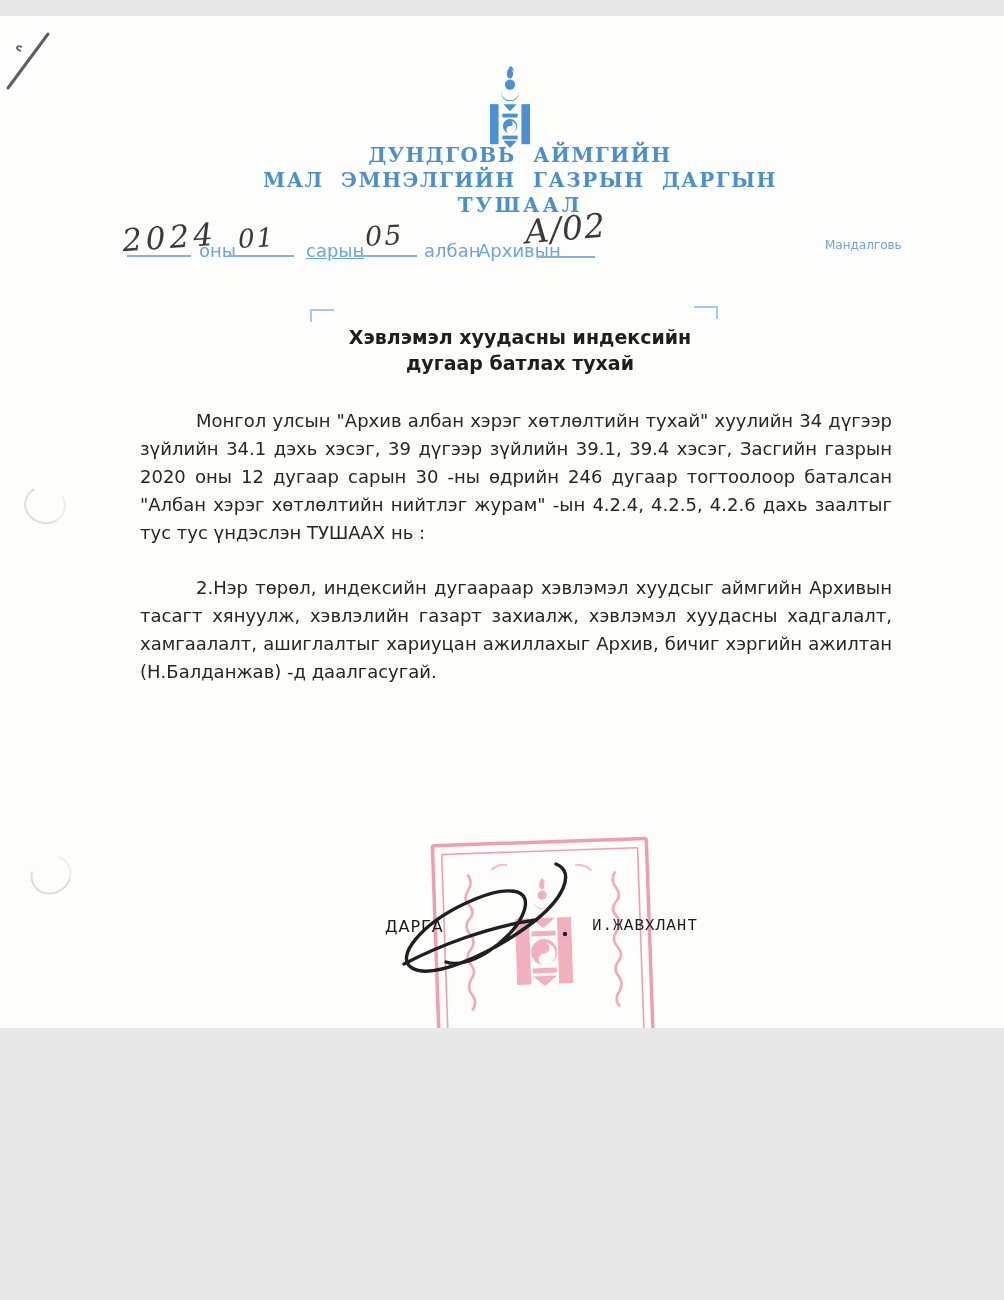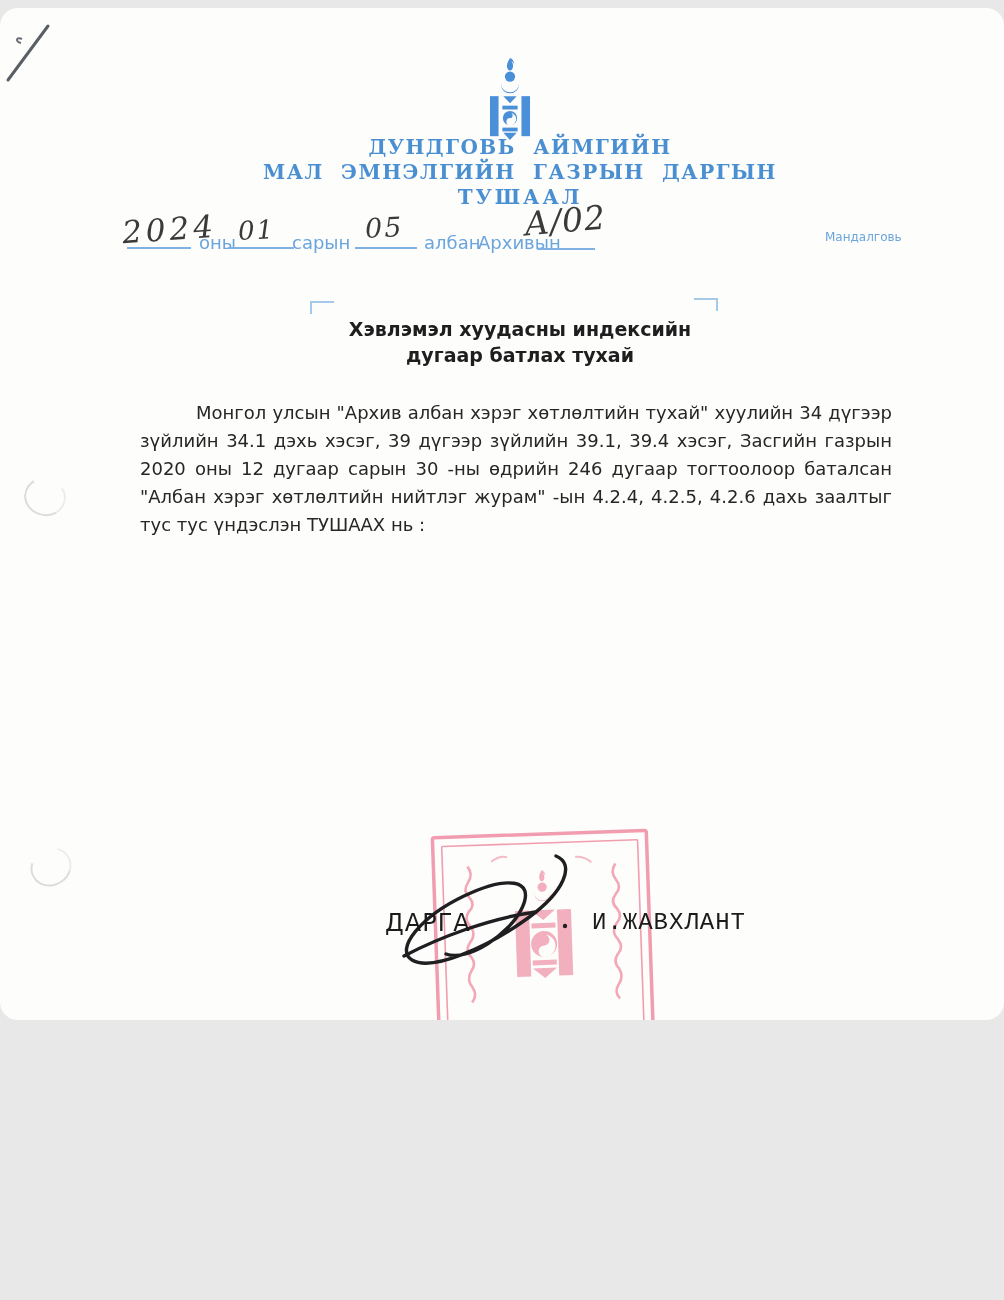--- a/index.html
+++ b/index.html
@@ -1,26 +1,25 @@
 <!DOCTYPE html>
 <html><head>
 <meta charset="utf-8">
 <style>
   * { margin: 0; padding: 0; box-sizing: border-box; }
   html, body { background: #e8e8e8; }
   .page {
     position: relative;
     width: 1004px;
     height: 1012px;
-    margin: 8px auto;
+    margin: 16px auto;
     background: #fdfdfc;
     overflow: hidden;
     font-family: "DejaVu Sans", sans-serif;
     color: #242424;
-    border-radius: 18px;
   }
   .abs { position: absolute; }
 
   
   .emblem { left: 481px; top: 50px; width: 58px; height: 82px; }
   .org-line {
     left: 0; right: 0; text-align: center;
     font-family: "DejaVu Serif", "Liberation Serif", serif;
     font-weight: bold; color: #4a8fd2;
     font-size: 20px; letter-spacing: 1.5px; word-spacing: 9px;
@@ -37,21 +36,21 @@
     white-space: nowrap;
   }
   .blue-label { color: #6aa5dc; font-size: 18px; }
   .u-line { border-bottom: 2px solid #7fb2e2; height: 0; }
 
   .hw-year   { left: 122px; top: 203px; font-size: 31px; transform: rotate(-4deg); letter-spacing: 4px;}
   .ul-year   { left: 127px; top: 239px; width: 64px; }
   .lbl-ony   { left: 199px; top: 224px; }
   .hw-month  { left: 238px; top: 207px; font-size: 26px; transform: rotate(-3deg); letter-spacing: 2px;}
   .ul-month  { left: 228px; top: 239px; width: 66px; }
-  .lbl-saryn { left: 292px; top: 224px; }
+  .lbl-saryn { left: 306px; top: 224px; text-decoration: underline; }
   .hw-day    { left: 365px; top: 204px; font-size: 27px; transform: rotate(-3deg); letter-spacing: 2px;}
   .ul-day    { left: 355px; top: 239px; width: 62px; }
   .lbl-odor  { left: 424px; top: 224px; }
 
   .lbl-dugaar{ left: 478px; top: 224px; }
   .ul-number { left: 537px; top: 240px; width: 58px; }
   .hw-number { left: 524px; top: 193px; font-size: 33px; transform: rotate(-5deg); letter-spacing: 1px;}
   .lbl-city  { left: 825px; top: 222px; font-size: 12px; }
 
   
@@ -67,21 +66,21 @@
   }
 
   
   .body-text {
     left: 140px; top: 391px; width: 752px;
     font-size: 18px; line-height: 28px; text-align: justify; color: #262626;
   }
   .body-text p { text-indent: 56px; margin-bottom: 27px; }
 
   
-  .sig-label { font-size: 24px; letter-spacing: 1px; color: #1b1b1b; }
+  .sig-label { font-size: 16px; letter-spacing: 1px; color: #1b1b1b; }
   .role-label { left: 385px; top: 901px; }
   .name-label { left: 592px; top: 901px; font-family: Liberation Mono, monospace; }
   .stamp-svg  { left: 428px; top: 818px; width: 232px; height: 228px; opacity: .85; }
   .sig-svg    { left: 360px; top: 826px; width: 230px; height: 160px; }
 
   
   .reg-number {
     left: 757px; top: 1255px;
     font-family: "DejaVu Sans Mono", monospace;
     font-weight: bold; font-size: 32px; letter-spacing: 3px;
@@ -151,20 +150,21 @@
   <div class="abs bracket bracket-left"></div>
   <div class="abs bracket bracket-right"></div>
 
   <div class="abs doc-title">
     <div>Хэвлэмэл хуудасны индексийн</div>
     <div>дугаар батлах тухай</div>
   </div>
 
   <div class="abs body-text">
     <p>Монгол улсын "Архив албан хэрэг хөтлөлтийн тухай" хуулийн 34 дүгээр зүйлийн 34.1 дэхь хэсэг, 39 дүгээр зүйлийн 39.1, 39.4 хэсэг, Засгийн газрын 2020 оны 12 дугаар сарын 30 -ны өдрийн 246 дугаар тогтоолоор баталсан "Албан хэрэг хөтлөлтийн нийтлэг журам" -ын 4.2.4, 4.2.5, 4.2.6 дахь заалтыг тус тус үндэслэн ТУШААХ нь :</p>
+    <p>2.Нэр төрөл, индексийн дугаараар хэвлэмэл хуудсыг аймгийн Архивын тасагт хянуулж, хэвлэлийн газарт захиалж, хэвлэмэл хуудасны хадгалалт, хамгаалалт, ашиглалтыг хариуцан ажиллахыг Архив, бичиг хэргийн ажилтан (Н.Балданжав) -д даалгасугай.</p>
   </div>
 
   <svg class="abs stamp-svg" viewBox="0 0 232 228">
     <g transform="rotate(-2 116 114)" stroke="#ef8da2" fill="none">
       <rect x="8" y="8" width="214" height="210" stroke-width="3.5" rx="2"></rect>
       <rect x="17" y="17" width="196" height="192" stroke-width="1.6" rx="1"></rect>
 
       <path d="M42 38 q6 8 0 16 q-6 8 1 15 q6 7 -1 14 q-6 8 1 15 q6 8 -1 16 q-6 8 1 15 q5 7 -1 14 q-5 8 1 16 q5 8 -1 15" stroke-width="2.6" opacity="0.9"></path>
       <path d="M190 40 q-6 8 0 16 q6 8 -1 15 q-6 7 1 14 q6 8 -1 15 q-6 8 1 16 q6 8 -1 15 q-5 7 1 14 q5 8 -1 16 q-5 8 1 14" stroke-width="2.6" opacity="0.9"></path>
 

